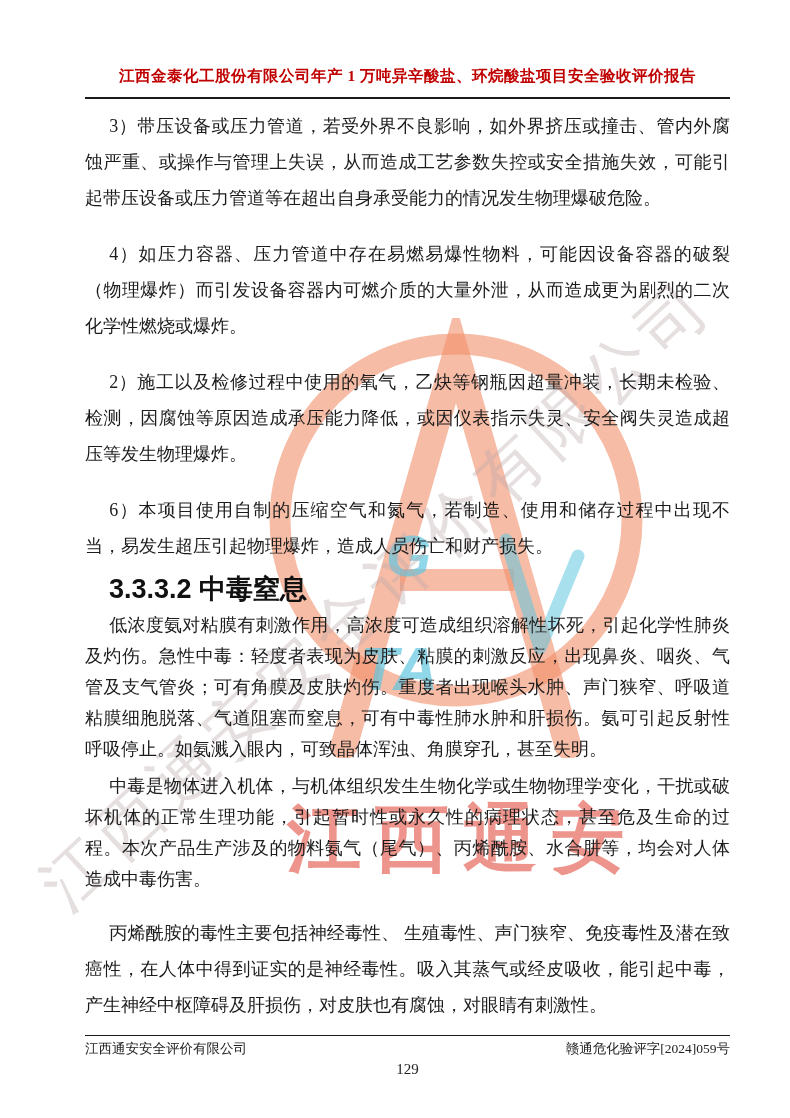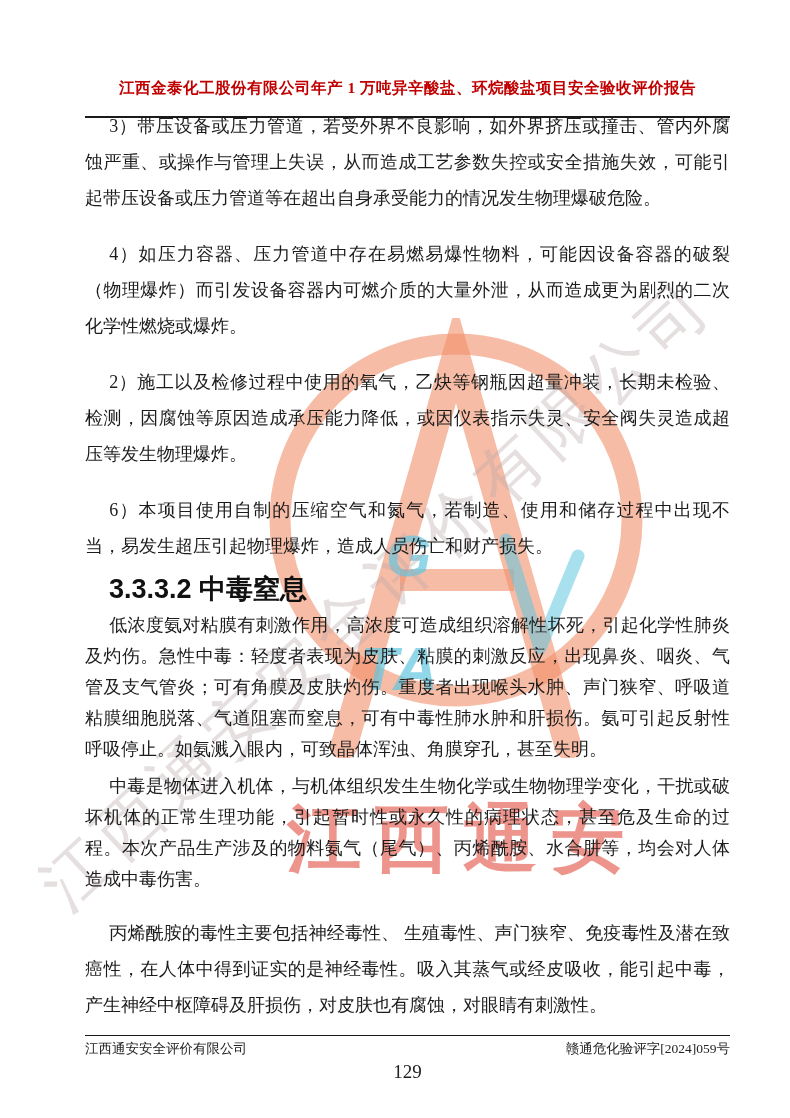--- a/index.html
+++ b/index.html
@@ -5,26 +5,26 @@
   html,body{margin:0;padding:0;background:#fff;}
   #page{
     position:relative;
     width:790px;height:1118px;
     background:#ffffff;
     overflow:hidden;
     font-family:"Liberation Serif","DejaVu Serif",serif;
   }
   
   .header{
-    position:absolute;left:85px;top:78px;width:645px;
+    position:absolute;left:85px;top:66px;width:645px;
     text-align:center;
     font-size:15.5px;font-weight:bold;
     color:#c00000;
     letter-spacing:0.5px;
-    padding-bottom:17px;
+    padding-bottom:10px;
     border-bottom:2.5px solid #1a1a1a;
     z-index:3;
   }
   
   .doc-body{
     position:absolute;left:85px;top:106px;width:645px;
     z-index:2;
     color:#1c1c1c;
   }
   .para{
@@ -51,21 +51,21 @@
     position:absolute;left:85px;top:1035px;width:645px;
     border-top:1.5px solid #1a1a1a;
     z-index:3;
   }
   .footer-row{
     display:flex;justify-content:space-between;
     font-size:13.5px;color:#222;
     padding-top:4px;
   }
   .page-num{
-    text-align:center;font-size:19px;color:#222;margin-top:3px;
+    text-align:center;font-size:15px;color:#222;margin-top:3px;
   }
   
   .wm-diagonal{
     position:absolute;left:52px;top:852px;
     transform:rotate(-43deg);
     transform-origin:0 50%;
     white-space:nowrap;
     font-size:66px;letter-spacing:8px;
     color:rgba(186,172,172,0.38);
     z-index:1;

